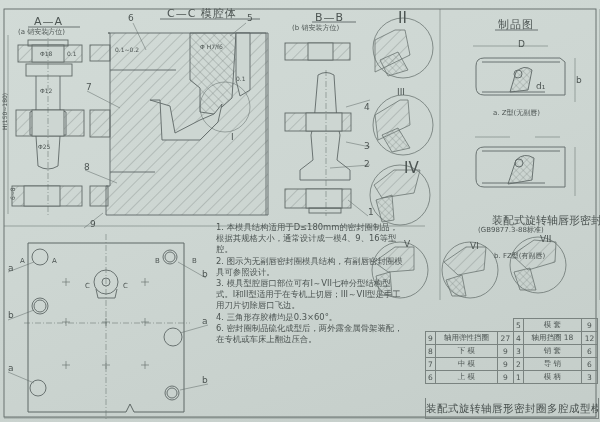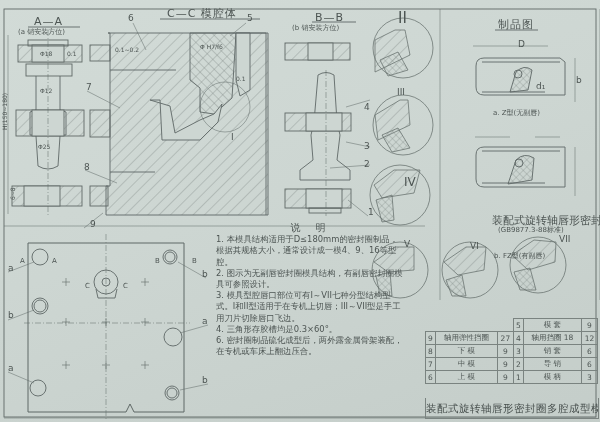--- a/index.html
+++ b/index.html
@@ -167,21 +167,21 @@
 
 <div class="t ttl" style="left:34px;top:16px;">A—A</div>
 <div class="t sub" style="left:18px;top:29px;">(a 销安装方位)</div>
 <div class="t ttl" style="left:167px;top:8px;">C—C 模腔体</div>
 <div class="t ttl" style="left:315px;top:12px;">B—B</div>
 <div class="t sub" style="left:292px;top:25px;">(b 销安装方位)</div>
 <div class="t ttl" style="left:498px;top:19px;">制品图</div>
 <div class="t sub" style="left:493px;top:110px;">a. Z型(无副唇)</div>
 <div class="t sub" style="left:494px;top:205px;margin-top:48px;">b. FZ型(有副唇)</div>
 <div class="t" style="left:492px;top:215px;font-size:11px;">装配式旋转轴唇形密封圈</div>
-<div class="t sub" style="left:478px;top:227px;margin-left:20px;">(GB9877.3-88标准)</div>
+<div class="t sub" style="left:478px;top:227px;">(GB9877.3-88标准)</div>
 <div class="t lbl" style="left:518px;top:40px;">D</div>
 <div class="t lbl" style="left:536px;top:82px;text-align:center;">d₁</div>
 <div class="t lbl" style="left:576px;top:76px;">b</div>
 
 <div class="t lbl" style="left:368px;top:208px;">1</div>
 <div class="t lbl" style="left:364px;top:160px;">2</div>
 <div class="t lbl" style="left:364px;top:142px;">3</div>
 <div class="t lbl" style="left:364px;top:103px;">4</div>
 <div class="t lbl" style="left:247px;top:14px;">5</div>
 <div class="t lbl" style="left:128px;top:14px;">6</div>
@@ -195,40 +195,39 @@
 <div class="t dim" style="left:38px;top:144px;">Φ25</div>
 <div class="t dim" style="left:2px;top:130px;transform:rotate(-90deg);transform-origin:left top;">H(150~180)</div>
 <div class="t dim" style="left:10px;top:200px;transform:rotate(-90deg);transform-origin:left top;">6~8</div>
 <div class="t dim" style="left:115px;top:47px;">0.1~0.2</div>
 <div class="t dim" style="left:200px;top:44px;">Φ H7/f6</div>
 <div class="t dim" style="left:236px;top:76px;">0.1</div>
 
 <div class="t" style="left:231px;top:133px;font-size:9px;">I</div>
 <div class="t" style="left:398px;top:11px;font-size:15px;">II</div>
 <div class="t" style="left:397px;top:88px;font-size:9px;">III</div>
-<div class="t" style="left:404px;top:176px;font-size:12px;text-align:center;">IV</div>
+<div class="t" style="left:404px;top:161px;font-size:15px;text-align:center;">IV</div>
 <div class="t" style="left:404px;top:240px;font-size:9px;">V</div>
 <div class="t" style="left:470px;top:242px;font-size:9px;">VI</div>
-<div class="t" style="left:540px;top:235px;font-size:9px;margin-left:19px;">VII</div>
+<div class="t" style="left:540px;top:235px;font-size:9px;">VII</div>
 
 <div class="t lbl" style="left:8px;top:264px;">a</div>
 <div class="t lbl" style="left:8px;top:311px;">b</div>
 <div class="t lbl" style="left:8px;top:364px;">a</div>
 <div class="t lbl" style="left:202px;top:270px;">b</div>
 <div class="t lbl" style="left:202px;top:317px;">a</div>
 <div class="t lbl" style="left:202px;top:376px;">b</div>
 <div class="t sub" style="left:20px;top:258px;">A</div>
 <div class="t sub" style="left:52px;top:258px;">A</div>
 <div class="t sub" style="left:155px;top:258px;">B</div>
 <div class="t sub" style="left:192px;top:258px;">B</div>
 <div class="t sub" style="left:85px;top:283px;">C</div>
 <div class="t sub" style="left:123px;top:283px;">C</div>
 
 <div class="notes">
-  <p class="hd">说  明</p>
   <p>1. 本模具结构适用于D≤180mm的密封圈制品，根据其规格大小，通常设计成一模4、9、16等型腔。</p>
   <p>2. 图示为无副唇密封圈模具结构，有副唇密封圈模具可参照设计。</p>
   <p>3. 模具型腔唇口部位可有I～VII七种分型结构型式。I和II型适用于在专机上切唇；III～VII型是手工用刀片切除唇口飞边。</p>
   <p>4. 三角形存胶槽均是0.3×60°。</p>
   <p>6. 密封圈制品硫化成型后，两外露金属骨架装配，在专机或车床上翻边压合。</p>
 </div>
 
 <table class="bom">
   <tbody>
         <tr>

